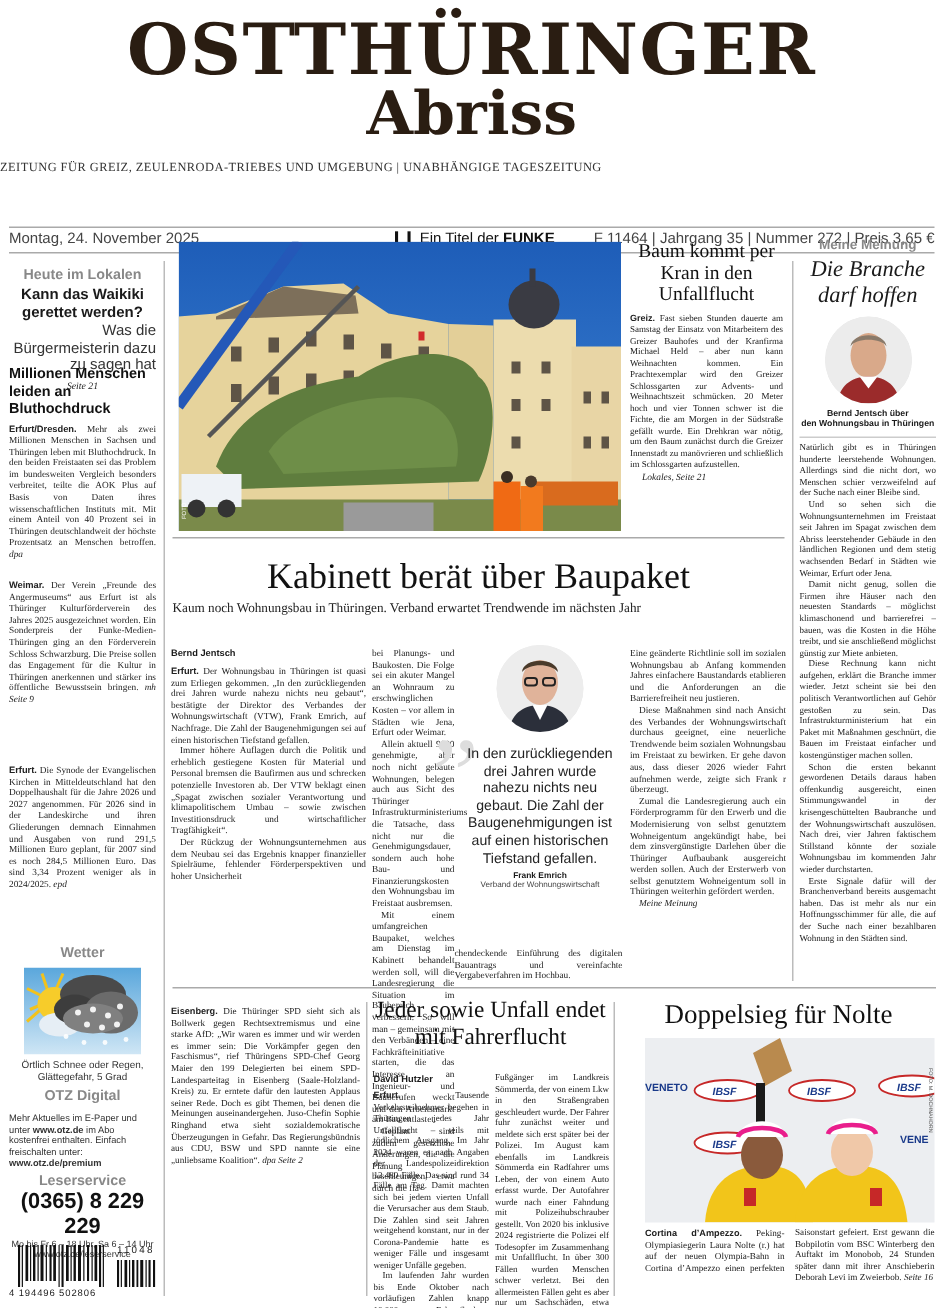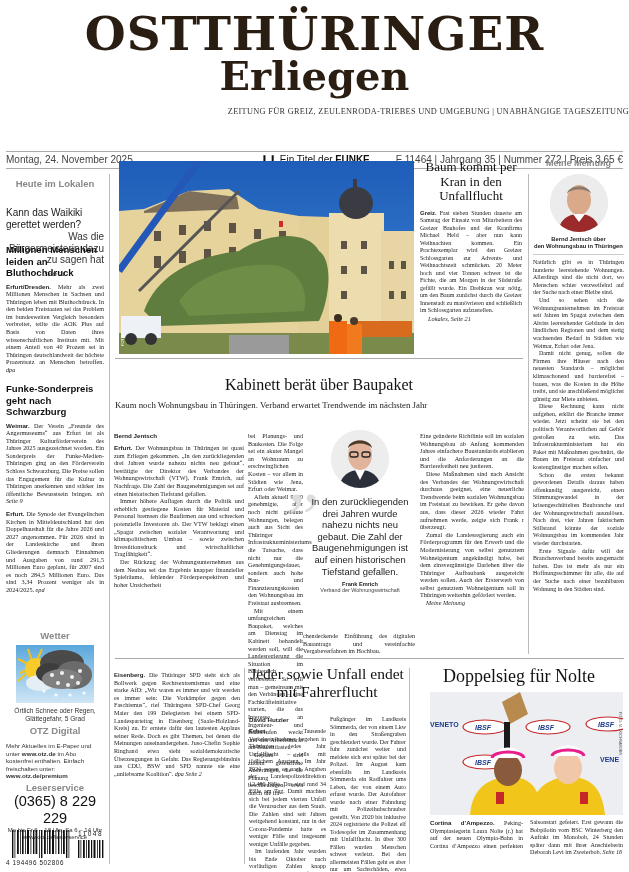--- a/index.html
+++ b/index.html
@@ -3,69 +3,68 @@
 <meta charset="utf-8">
 <style>
 *{box-sizing:border-box;margin:0;padding:0}
 html,body{width:629px;height:872px;background:#fff;overflow:hidden}
 body{position:relative;font-family:"Liberation Serif",serif;color:#1a1a1a}
 .abs{position:absolute}
 .sans{font-family:"Liberation Sans",sans-serif}
 .serif{font-family:"Liberation Serif",serif}
 .masthead1{left:0;width:629px;top:8px;text-align:center;font-family:"DejaVu Serif",serif;font-weight:bold;font-size:47px;letter-spacing:1px;color:#2a1d12;line-height:52px}
 .masthead2{left:0;width:629px;top:54px;text-align:center;font-family:"DejaVu Serif",serif;font-weight:bold;font-size:40px;color:#2a1d12;line-height:44px}
-.subline{left:0;width:629px;top:107px;text-align:right;font-size:8.3px;letter-spacing:.3px;color:#333}
+.subline{left:0;width:629px;top:107px;text-align:left;font-size:8.3px;letter-spacing:.3px;color:#333}
 .rule{height:1px;background:#999}
 .metabar{top:155px;font-size:10px;color:#444;line-height:10px}
 .body{font-size:6.2px;line-height:7.6px;text-align:justify;color:#222;hyphens:auto}
 .body p{text-indent:6px}
 .body p.first{text-indent:0}
 .loc{font-family:"Liberation Sans",sans-serif;font-weight:bold}
 .kicker{font-family:"Liberation Sans",sans-serif;font-weight:bold;color:#888;font-size:9.5px;text-align:center}
 .h3{font-family:"Liberation Sans",sans-serif;font-weight:bold;font-size:9.6px;line-height:11.5px;color:#111}
 .byline{font-family:"Liberation Sans",sans-serif;font-weight:bold;font-size:6.2px}
 .vline{width:1px;background:#bbb}
 .it{font-style:italic}
 </style>
 </head>
 <body>
 
 <div class="abs masthead1">OSTTHÜRINGER</div>
-<div class="abs masthead2">Erliegen</div>
+<div class="abs masthead2">Abriss</div>
 <div class="abs subline serif">ZEITUNG FÜR GREIZ, ZEULENRODA-TRIEBES UND UMGEBUNG | UNABHÄNGIGE TAGESZEITUNG</div>
 
 <div class="abs rule" style="left:6px;top:151px;width:617px;background:#aaa"></div>
 <div class="abs metabar sans" style="left:6px">Montag, 24. November 2025</div>
 <div class="abs metabar sans" style="left:240px;width:150px;text-align:center;color:#111">
   <span style="font-weight:bold">❙❙ </span><span>Ein Titel der</span> <b>FUNKE</b> <b>Mediengruppe</b>
 </div>
 <div class="abs metabar sans" style="right:6px;text-align:right">F 11464 | Jahrgang 35 | Nummer 272 | Preis 3,65 €</div>
 <div class="abs rule" style="left:6px;top:168px;width:617px;background:#aaa"></div>
 
 <div class="abs vline" style="left:109px;top:174px;height:690px"></div>
 <div class="abs vline" style="left:528px;top:174px;height:480px"></div>
 
 <div class="abs" style="left:6px;top:158px;width:98px">
   <div class="kicker" style="margin-top:20px">Heute im Lokalen</div>
-  <div class="sans" style="font-weight:normal;font-size:10px;line-height:12px;text-align:left;margin-top:18px">Kann das Waikiki gerettet werden?</div>
+  <div class="sans" style="font-weight:bold;font-size:10px;line-height:12px;text-align:center;margin-top:2px">Kann das Waikiki gerettet werden?</div>
   <div class="sans" style="font-size:10px;line-height:11.5px;text-align:right;color:#333">Was die Bürgermeisterin dazu zu sagen hat</div>
   <div class="serif it" style="font-size:6.5px;text-align:center;margin-top:4px">Seite 21</div>
 </div>
 
 <div class="abs" style="left:6px;top:244px;width:98px">
   <div class="h3">Millionen Menschen leiden an Bluthochdruck</div>
   <div class="body" style="margin-top:4px">
     <span class="loc">Erfurt/Dresden.</span>
     <span>Mehr als zwei Millionen Menschen in Sachsen und Thüringen leben mit Bluthochdruck. In den beiden Freistaaten sei das Problem im bundesweiten Vergleich besonders verbreitet, teilte die AOK Plus auf Basis von Daten ihres wissenschaftlichen Instituts mit. Mit einem Anteil von 40 Prozent sei in Thüringen deutschlandweit der höchste Prozentsatz an Menschen betroffen.</span>
     <span class="it">dpa</span>
   </div>
 </div>
 
 <div class="abs" style="left:6px;top:383px;width:98px">
-  <div class="h3">Funke-Sonderpreis geht nach Schwarzburg</div>
   <div class="body" style="margin-top:4px">
     <span class="loc">Weimar.</span>
     <span>Der Verein „Freunde des Angermuseums“ aus Erfurt ist als Thüringer Kulturförderverein des Jahres 2025 ausgezeichnet worden. Ein Sonderpreis der Funke-Medien-Thüringen ging an den Förderverein Schloss Schwarzburg. Die Preise sollen das Engagement für die Kultur in Thüringen anerkennen und stärker ins öffentliche Bewusstsein bringen.</span>
     <span class="it">mh Seite 9</span>
   </div>
 </div>
 
 <div class="abs" style="left:6px;top:506px;width:98px">
   <div class="body" style="margin-top:4px">
     <span class="loc">Erfurt.</span>
@@ -119,21 +118,21 @@
   <div class="sans" style="font-size:6.2px;line-height:7.6px;margin-top:6px;color:#333">
     <span>Mehr Aktuelles im E-Paper und unter</span>
     <b>www.otz.de</b>
     <span>im Abo kostenfrei enthalten. Einfach freischalten unter:</span>
     <b>www.otz.de/premium</b>
   </div>
 </div>
 
 <div class="abs" style="left:4px;top:782px;width:102px;text-align:center">
   <div class="kicker">Leserservice</div>
-  <div class="sans" style="font-weight:normal;font-size:14.5px;line-height:17px;color:#111">(0365) 8 229 229</div>
+  <div class="sans" style="font-weight:bold;font-size:14.5px;line-height:17px;color:#111">(0365) 8 229 229</div>
   <div class="sans" style="font-size:6px;line-height:7.4px;color:#333">Mo bis Fr 6 – 18 Uhr, Sa 6 – 14 Uhr</div>
   <div class="sans" style="font-size:6px;line-height:7.4px;color:#333">www.otz.de/leserservice</div>
 </div>
 
 <div class="abs" style="left:6px;top:830px;width:100px;height:38px">
   <svg width="100" height="38" viewBox="0 0 100 38">
     <g fill="#111">
       <rect x="6" y="0" width="1.4" height="28"></rect>
         <rect x="8.5" y="0" width="0.8" height="28"></rect>
         <rect x="11" y="0" width="1.8" height="24"></rect>
@@ -234,20 +233,21 @@
     <span class="loc">Greiz.</span>
     <span>Fast sieben Stunden dauerte am Samstag der Einsatz von Mitarbeitern des Greizer Bauhofes und der Kranfirma Michael Held – aber nun kann Weihnachten kommen. Ein Prachtexemplar wird den Greizer Schlossgarten zur Advents- und Weihnachtszeit schmücken. 20 Meter hoch und vier Tonnen schwer ist die Fichte, die am Morgen in der Südstraße gefällt wurde. Ein Drehkran war nötig, um den Baum zunächst durch die Greizer Innenstadt zu manövrieren und schließlich im Schlossgarten aufzustellen.</span>
   </div>
   <div class="serif it" style="font-size:6.3px;margin-left:8px">Lokales, Seite 21</div>
 </div>
 
 <div class="abs rule" style="left:115px;top:358px;width:408px;background:#aaa"></div>
 
 <div class="abs" style="left:533px;top:158px;width:91px">
   <div class="kicker" style="font-size:9px">Meine Meinung</div>
+  <div class="serif it" style="font-size:15px;line-height:16.5px;text-align:center;margin-top:4px">Die Branche darf hoffen</div>
   <div style="width:58px;height:58px;border-radius:50%;background:#e8e8e8;margin:6px auto 0;overflow:hidden;position:relative">
     <svg width="58" height="58" viewBox="0 0 58 58">
       <circle cx="29" cy="29" r="29" fill="#ececec"></circle>
       <ellipse cx="29" cy="26" rx="12" ry="15" fill="#d9a98a"></ellipse>
       <path d="M17,20 C18,10 40,10 41,20 C38,14 20,14 17,20 Z" fill="#8a7a6a"></path>
       <path d="M8,58 C10,44 20,40 29,40 C38,40 48,44 50,58 Z" fill="#9b2b2b"></path>
       <path d="M23,40 L29,48 L35,40 Z" fill="#fff"></path>
     </svg>
   </div>
   <div class="sans" style="font-weight:bold;font-size:5.8px;line-height:7px;text-align:center;margin-top:4px">
@@ -258,21 +258,21 @@
   <div class="body" style="margin-top:4px;font-size:6px;line-height:7.6px">
     <p class="first">Natürlich gibt es in Thüringen hunderte leerstehende Wohnungen. Allerdings sind die nicht dort, wo Menschen schier verzweifelnd auf der Suche nach einer Bleibe sind.</p>
     <p>Und so sehen sich die Wohnungsunternehmen im Freistaat seit Jahren im Spagat zwischen dem Abriss leerstehender Gebäude in den ländlichen Regionen und dem stetig wachsenden Bedarf in Städten wie Weimar, Erfurt oder Jena.</p>
     <p>Damit nicht genug, sollen die Firmen ihre Häuser nach den neuesten Standards – möglichst klimaschonend und barrierefrei – bauen, was die Kosten in die Höhe treibt, und sie anschließend möglichst günstig zur Miete anbieten.</p>
     <p>Diese Rechnung kann nicht aufgehen, erklärt die Branche immer wieder. Jetzt scheint sie bei den politisch Verantwortlichen auf Gehör gestoßen zu sein. Das Infrastrukturministerium hat ein Paket mit Maßnahmen geschnürt, die Bauen im Freistaat einfacher und kostengünstiger machen sollen.</p>
     <p>Schon die ersten bekannt gewordenen Details daraus haben offenkundig ausgereicht, einen Stimmungswandel in der krisengeschüttelten Baubranche und der Wohnungswirtschaft auszulösen. Nach drei, vier Jahren faktischem Stillstand könnte der soziale Wohnungsbau im kommenden Jahr wieder durchstarten.</p>
     <p>Erste Signale dafür will der Branchenverband bereits ausgemacht haben. Das ist mehr als nur ein Hoffnungsschimmer für alle, die auf der Suche nach einer bezahlbaren Wohnung in den Städten sind.</p>
   </div>
 </div>
 
-<div class="abs serif" style="left:115px;top:372px;width:408px;text-align:center;font-size:16px;line-height:26px;color:#111">Kabinett berät über Baupaket</div>
+<div class="abs serif" style="left:115px;top:372px;width:408px;text-align:center;font-size:24px;line-height:26px;color:#111">Kabinett berät über Baupaket</div>
 <div class="abs serif" style="left:115px;top:400px;width:408px;text-align:left;font-size:8.8px;color:#222">Kaum noch Wohnungsbau in Thüringen. Verband erwartet Trendwende im nächsten Jahr</div>
 
 <div class="abs" style="left:114px;top:432px;width:130px">
   <div class="byline">Bernd Jentsch</div>
   <div class="body" style="margin-top:5px">
     <p class="first"><span class="loc">Erfurt.</span> <span>Der Wohnungsbau in Thüringen ist quasi zum Erliegen gekommen. „In den zurückliegenden drei Jahren wurde nahezu nichts neu gebaut“, bestätigte der Direktor des Verbandes der Wohnungswirtschaft (VTW), Frank Emrich, auf Nachfrage. Die Zahl der Baugenehmigungen sei auf einen historischen Tiefstand gefallen.</span></p>
     <p>Immer höhere Auflagen durch die Politik und erheblich gestiegene Kosten für Material und Personal bremsen die Baufirmen aus und schrecken potenzielle Investoren ab. Der VTW beklagt einen „Spagat zwischen sozialer Verantwortung und klimapolitischem Umbau – sowie zwischen Investitionsdruck und wirtschaftlicher Tragfähigkeit“.</p>
     <p>Der Rückzug der Wohnungsunternehmen aus dem Neubau sei das Ergebnis knapper finanzieller Spielräume, fehlender Förderperspektiven und hoher Unsicherheit</p>
   </div>
 </div>

